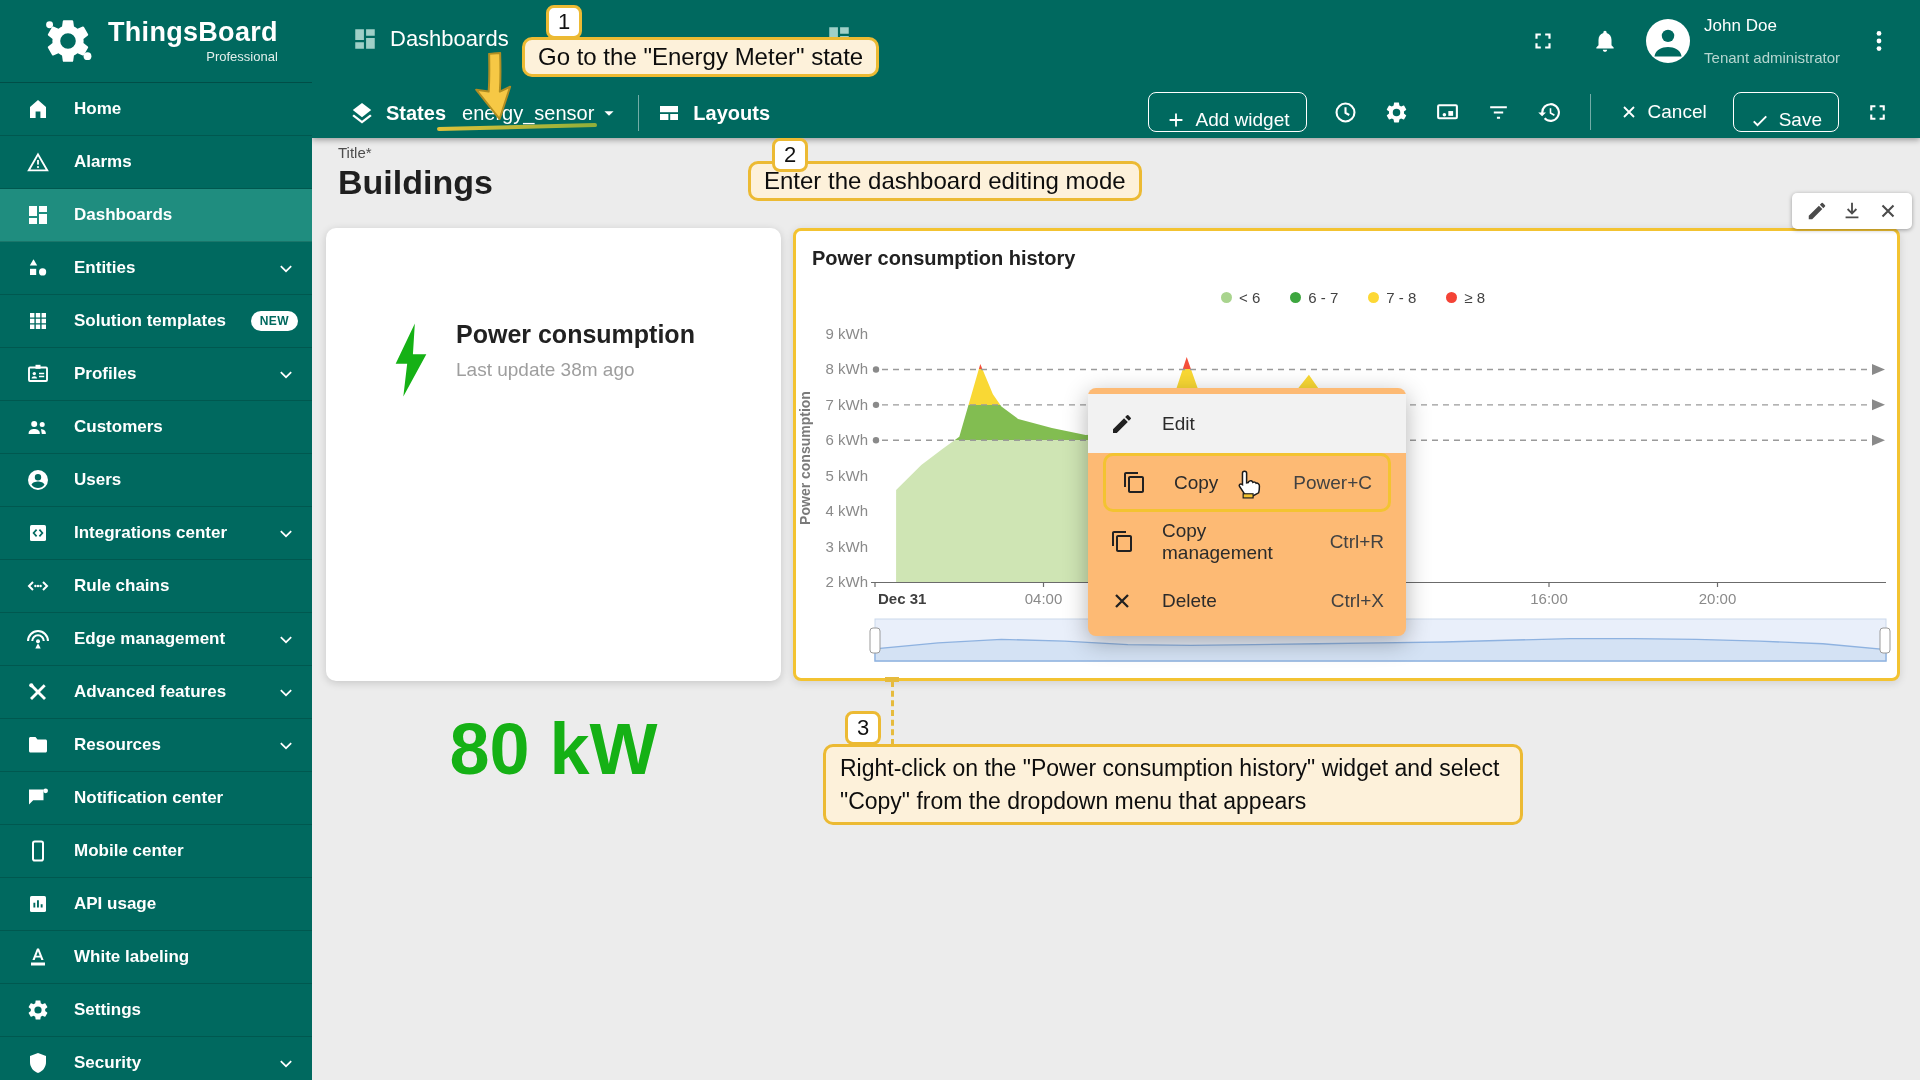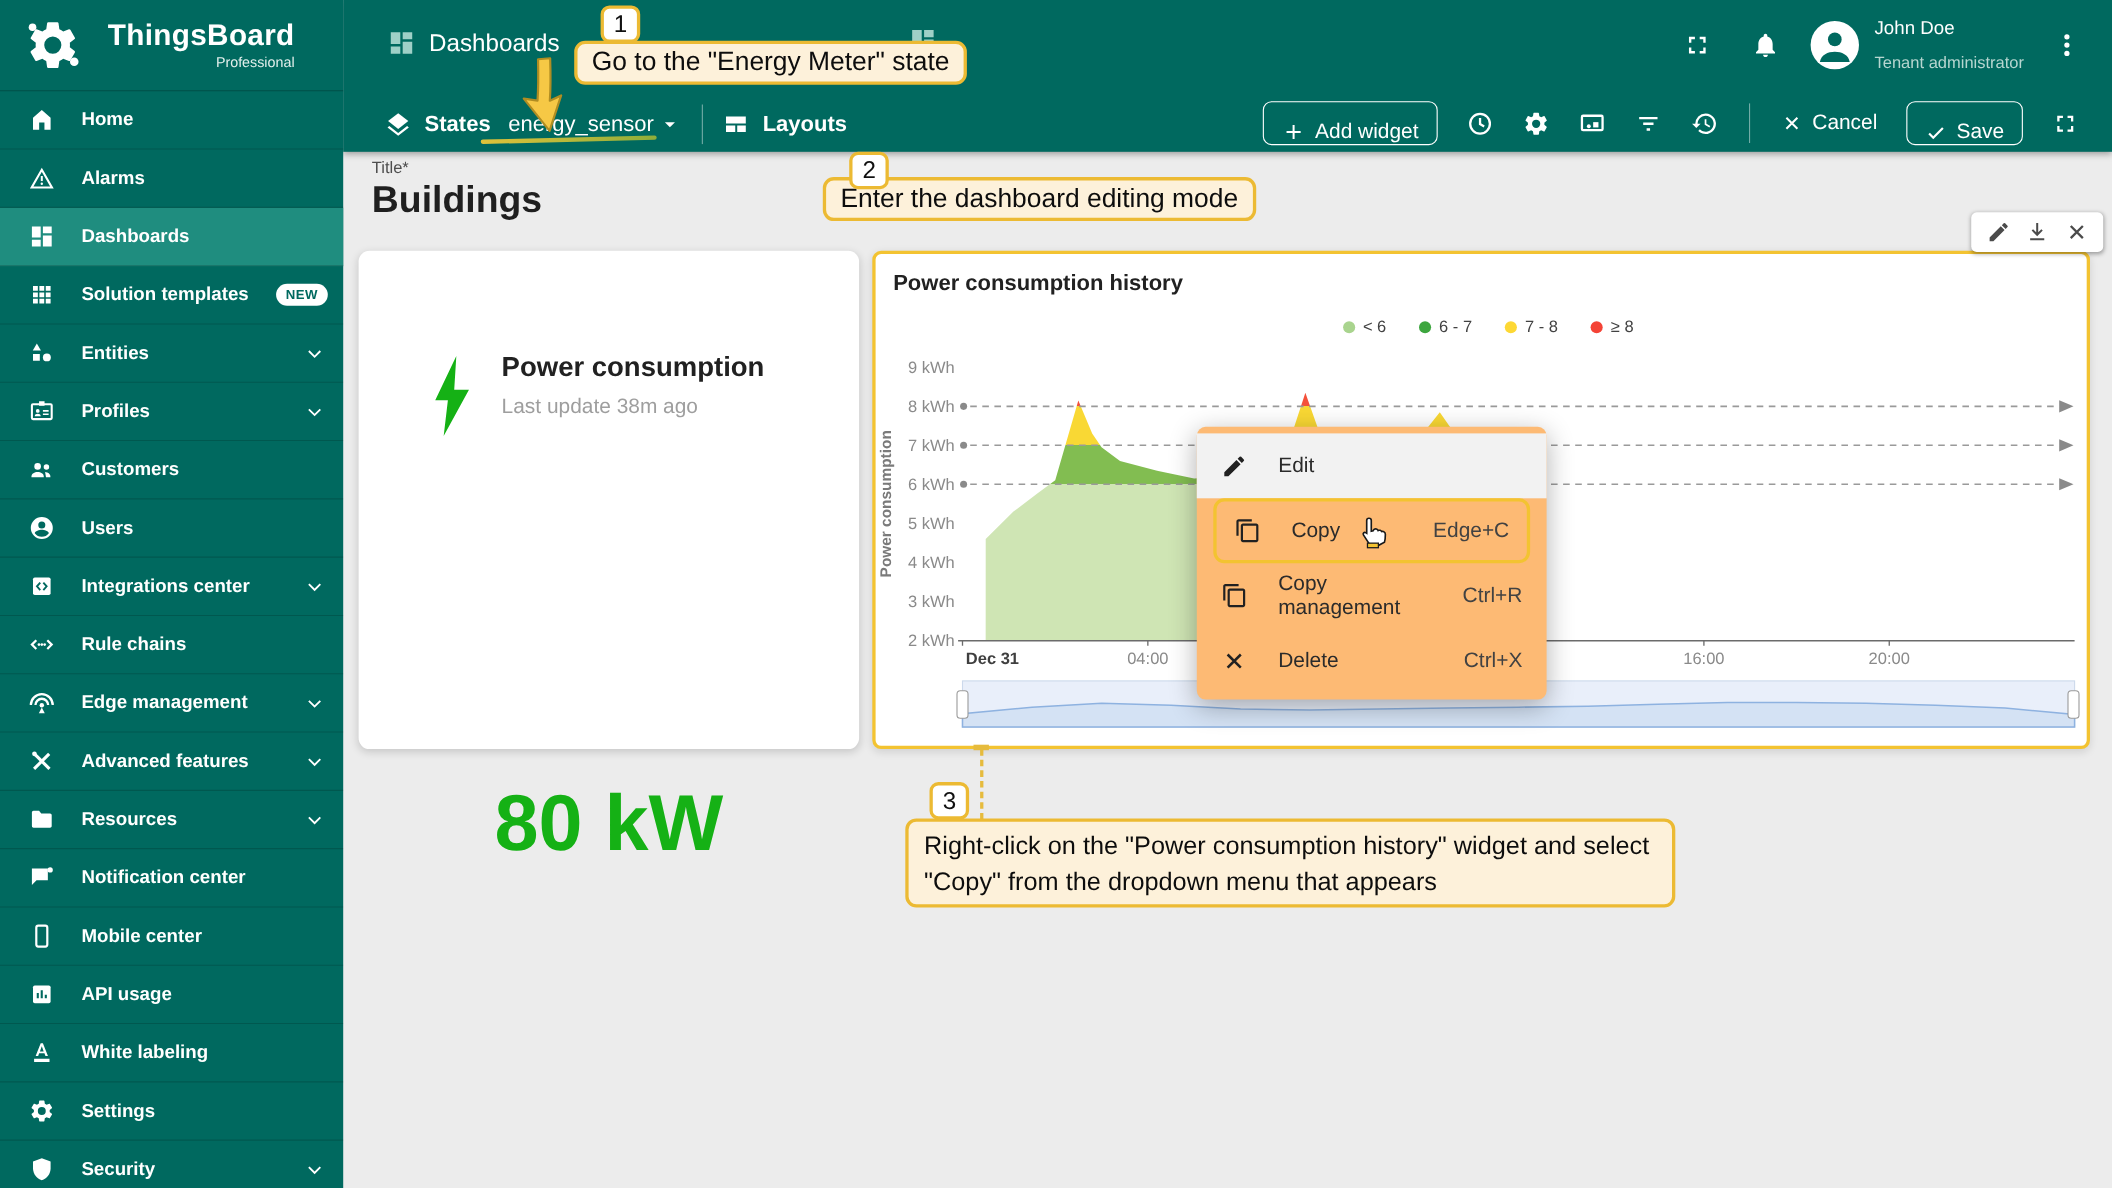--- a/index.html
+++ b/index.html
@@ -8,21 +8,21 @@
     font-family:"Liberation Sans","DejaVu Sans",sans-serif;
     background:#ececec;-webkit-font-smoothing:antialiased;
   }
   svg{display:block}
   
   .main-bg{position:absolute;left:312px;top:138px;right:0;bottom:0;background:#ececec;z-index:0}
   .topbar{position:absolute;left:312px;top:0;width:1608px;height:138px;background:#00695f;z-index:1;
           box-shadow:0 2px 6px rgba(0,0,0,.35)}
   
   .sidebar{position:absolute;left:0;top:0;width:312px;height:1080px;background:#00695f;color:#fff;z-index:6}
-  .logo{height:82px;border-bottom:1px solid rgba(0,0,0,.25);display:flex;align-items:center;padding-left:22px;gap:24px}
+  .logo{height:82px;border-bottom:1px solid rgba(0,0,0,.25);display:flex;align-items:center;padding-left:42px;gap:14px}
   .logo-txt{display:flex;flex-direction:column;align-items:flex-end}
   .brand{font-size:27px;font-weight:600;letter-spacing:.3px;line-height:1}
   .brand-sub{font-size:13px;color:#e2efec;margin-top:3px}
   .side-item{height:52px;display:flex;align-items:center;padding:0 14px 0 26px;gap:24px;
              border-bottom:1px solid rgba(0,0,0,.16);font-size:17px;font-weight:600;cursor:pointer}
   .side-item.selected{background:#1f8d7f}
   .side-item .ic{width:24px;height:24px;flex:none}
   .side-item .chev{margin-left:auto;width:24px;height:24px;flex:none}
   .side-item .new-badge{margin-left:auto;background:#fff;color:#00695f;font-size:12px;font-weight:700;
              padding:3px 9px;border-radius:11px;letter-spacing:.4px}
@@ -137,40 +137,40 @@
         <span class="ic">
           <svg viewBox="0 0 24 24" width="24" height="24" fill="#fff">
             <path d="M3 13h8V3H3zm0 8h8v-6H3zm10 0h8V11h-8zm0-18v6h8V3z"></path>
           </svg>
         </span>
         <span>Dashboards</span>
       </div>
       <div class="side-item">
         <span class="ic">
           <svg viewBox="0 0 24 24" width="24" height="24" fill="#fff">
-            <path d="M4 4h4.4v4.4H4zM9.8 4h4.4v4.4H9.8zM15.6 4H20v4.4h-4.4zM4 9.8h4.4v4.4H4zM9.8 9.8h4.4v4.4H9.8zM15.6 9.8H20v4.4h-4.4zM4 15.6h4.4V20H4zM9.8 15.6h4.4V20H9.8zM15.6 15.6H20V20h-4.4z"></path>
-          </svg>
-        </span>
-        <span>Solution templates</span>
-        <span class="new-badge">NEW</span>
-      </div>
-      <div class="side-item">
-        <span class="ic">
-          <svg viewBox="0 0 24 24" width="24" height="24" fill="#fff">
             <path d="M7.5 3.2 11.2 9.6H3.8z"></path>
             <path d="M4 12.8h6.2V19H4z"></path>
             <circle cx="16.6" cy="15.9" r="3.6"></circle>
           </svg>
         </span>
         <span>Entities</span>
         <span class="chev">
           <svg viewBox="0 0 24 24" fill="#fff" width="24" height="24">
             <path d="m7.4 9.5 4.6 4.6 4.6-4.6 1.2 1.2-5.8 5.8-5.8-5.8z"></path>
           </svg>
         </span>
+      </div>
+      <div class="side-item">
+        <span class="ic">
+          <svg viewBox="0 0 24 24" width="24" height="24" fill="#fff">
+            <path d="M4 4h4.4v4.4H4zM9.8 4h4.4v4.4H9.8zM15.6 4H20v4.4h-4.4zM4 9.8h4.4v4.4H4zM9.8 9.8h4.4v4.4H9.8zM15.6 9.8H20v4.4h-4.4zM4 15.6h4.4V20H4zM9.8 15.6h4.4V20H9.8zM15.6 15.6H20V20h-4.4z"></path>
+          </svg>
+        </span>
+        <span>Solution templates</span>
+        <span class="new-badge">NEW</span>
       </div>
       <div class="side-item">
         <span class="ic">
           <svg viewBox="0 0 24 24" width="24" height="24" fill="#fff">
             <rect x="3" y="5.5" width="18" height="13.5" rx="1" fill="none" stroke="#fff" stroke-width="1.9"></rect>
             <path d="M9.5 2.8h5v4h-5z"></path>
             <circle cx="8.3" cy="11.6" r="1.7"></circle>
             <path d="M5.6 16.4c0-1.5 1.3-2.2 2.7-2.2s2.7.7 2.7 2.2z"></path>
             <path d="M13 10.8h5.2v1.5H13zM13 13.8h5.2v1.5H13z"></path>
           </svg>
@@ -591,21 +591,21 @@
       </span>
       <span>Edit</span>
     </div>
     <div class="ctx-item hl">
       <span class="ic">
         <svg viewBox="0 0 24 24" width="24" height="24" fill="#212121">
           <path d="M16 1H4c-1.1 0-2 .9-2 2v13h2V3h12zm4 4H8c-1.1 0-2 .9-2 2v13c0 1.1.9 2 2 2h12c1.1 0 2-.9 2-2V7c0-1.1-.9-2-2-2zm0 15H8V7h12z"></path>
         </svg>
       </span>
       <span>Copy</span>
-      <span class="sc">Edge+C</span>
+      <span class="sc">Power+C</span>
     </div>
     <div class="ctx-item">
       <span class="ic">
         <svg viewBox="0 0 24 24" width="24" height="24" fill="#212121">
           <path d="M16 1H4c-1.1 0-2 .9-2 2v13h2V3h12zm4 4H8c-1.1 0-2 .9-2 2v13c0 1.1.9 2 2 2h12c1.1 0 2-.9 2-2V7c0-1.1-.9-2-2-2zm0 15H8V7h12z"></path>
         </svg>
       </span>
       <span>Copy management</span>
       <span class="sc">Ctrl+R</span>
     </div>

